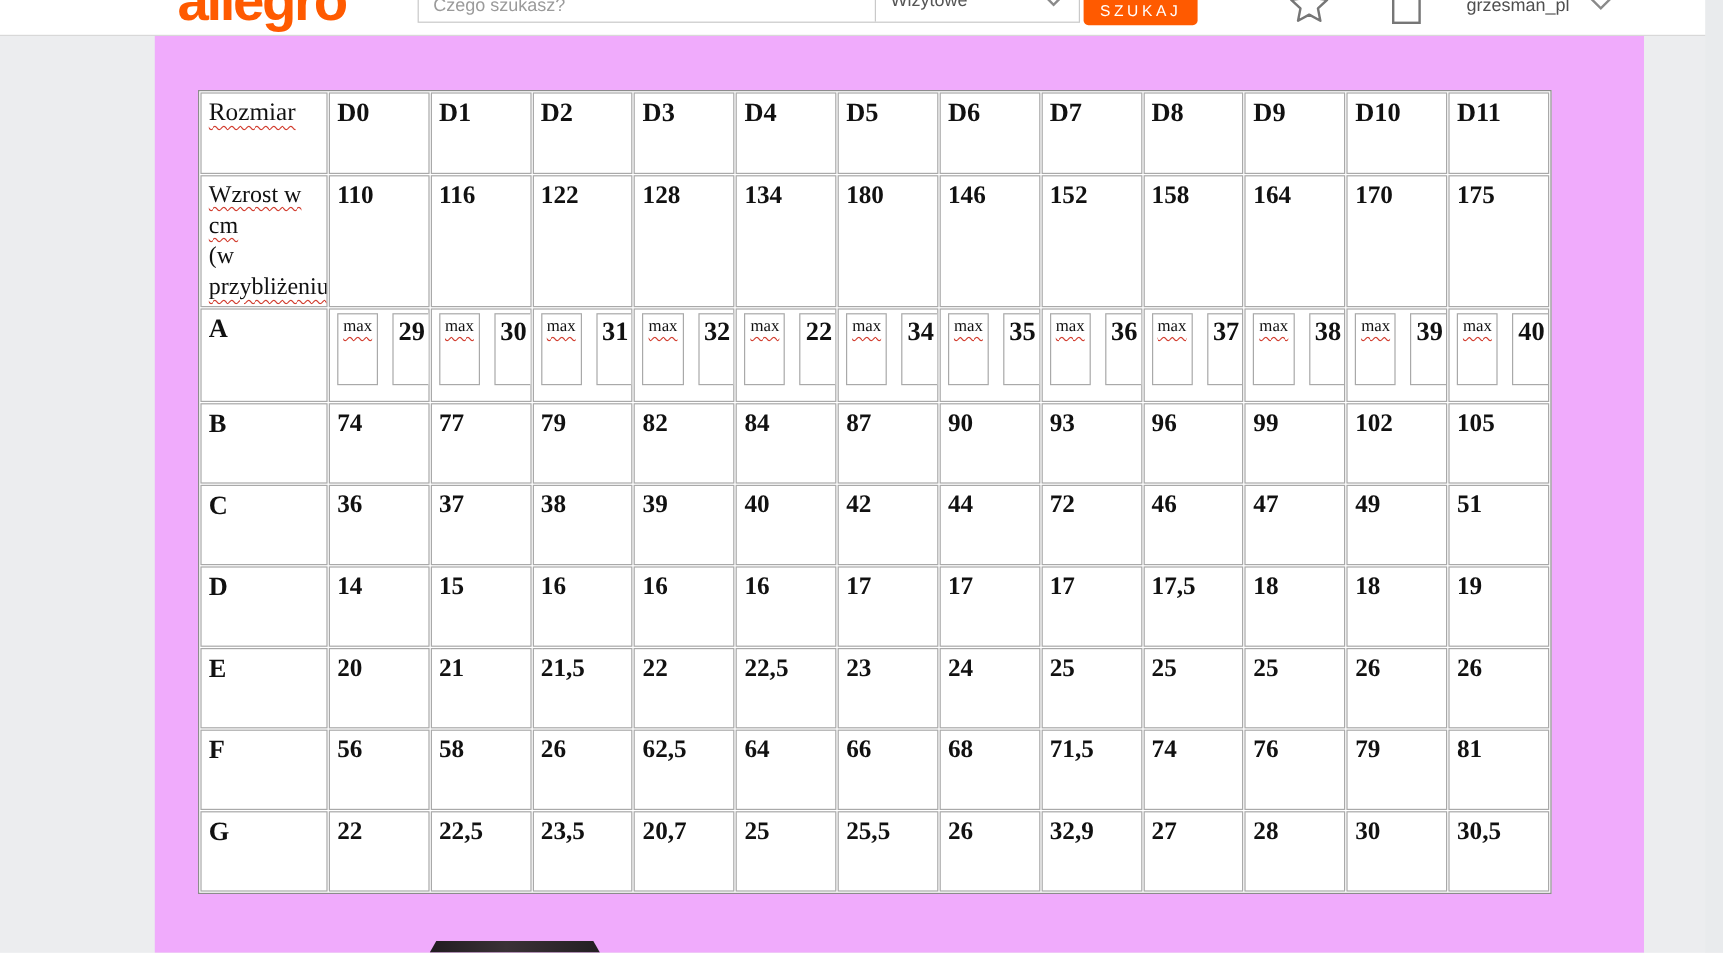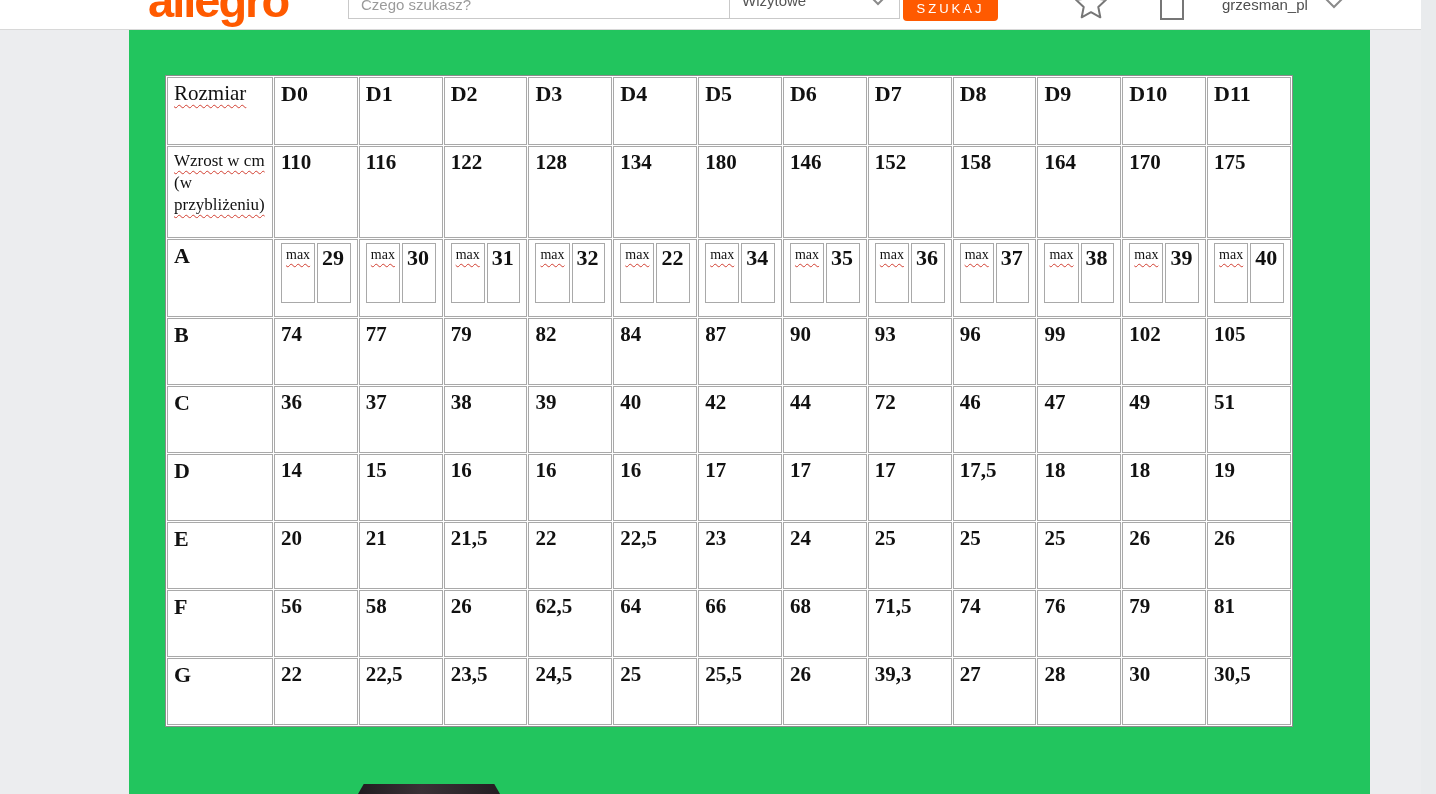--- a/index.html
+++ b/index.html
@@ -37,41 +37,41 @@
     border-radius:0 0 4px 4px;padding-top:12px;box-sizing:border-box;cursor:pointer;
     font-family:"Liberation Sans",sans-serif;
   }
   .star-icon{position:absolute;left:1074px;top:-13px;}
   .box-icon{position:absolute;left:1160px;top:-10px;width:20px;height:26px;border:2px solid #767676;}
   .user-label{position:absolute;left:1222px;top:-4px;font-size:15px;color:#4f4f4f;}
   .user-chevron{position:absolute;left:1324px;top:-3px;}
   
   .scroll-track{position:absolute;right:0;top:0;width:15px;height:794px;background:#e9ebed;z-index:3;}
   
-  .content{position:absolute;left:129px;top:29px;width:1241px;height:765px;background:#22c55e;}
+  .content{position:absolute;left:129px;top:29px;width:1241px;height:765px;background:#f0abfc;}
   .table-wrap{position:absolute;left:36px;top:46px;}
   table.size{
     border-collapse:separate;border-spacing:1px;background:#fff;
     border:1px solid #8c8c8c;table-layout:fixed;width:1128px;
     font-family:"Liberation Serif","DejaVu Serif",serif;color:#111;
   }
   table.size td{border:1px solid #a9a9a9;padding:3px 6px;vertical-align:top;background:#fff;overflow:hidden;}
   tr.r-head td{height:60px;}
   tr.r-height td{height:84px;}
   tr.r-max td{height:70px;}
   tr.r-data td{height:59px;}
   .wavy{text-decoration-line:underline;text-decoration-style:wavy;text-decoration-color:#d23f31;text-decoration-thickness:1px;text-underline-offset:4px;}
   .lbl-corner{font-size:21px;}
   .col-head{font-weight:bold;font-size:22px;}
-  .hgt-lbl{font-size:17px;line-height:1.28;}
+  .hgt-lbl{font-size:20px;line-height:1.28;}
   td.mid{vertical-align:middle;}
   .val{font-weight:bold;font-size:21px;}
   .row-lbl{font-weight:bold;font-size:22px;}
   td.acell{padding:2px;}
-  .subwrap{display:flex;gap:2px;height:100%;}
+  .subwrap{display:flex;gap:12px;height:100%;}
   .sub{flex:1;border:1px solid #a9a9a9;padding:1px 4px;background:#fff;height:60px;box-sizing:border-box;}
   .max-lbl{font-size:14px;}
   .sub-num{font-weight:bold;font-size:22px;}
   .photo-frag{
     position:absolute;left:229px;top:755px;width:142px;height:10px;
     background:linear-gradient(90deg,#211c20,#3a3136 45%,#241f23);
     clip-path:polygon(4% 0,96% 0,100% 100%,0 100%);
   }
 </style>
 </head>
@@ -307,25 +307,25 @@
             <td class="val">74</td>
             <td class="val">76</td>
             <td class="val">79</td>
             <td class="val">81</td>
           </tr>
           <tr class="r-data">
             <td class="row-lbl">G</td>
             <td class="val">22</td>
             <td class="val">22,5</td>
             <td class="val">23,5</td>
-            <td class="val">24,5</td>
+            <td class="val">20,7</td>
             <td class="val">25</td>
             <td class="val">25,5</td>
             <td class="val">26</td>
-            <td class="val">39,3</td>
+            <td class="val">32,9</td>
             <td class="val">27</td>
             <td class="val">28</td>
             <td class="val">30</td>
             <td class="val">30,5</td>
           </tr>
         </tbody>
     </table>
   </div>
   <div class="photo-frag"></div>
 </div>

